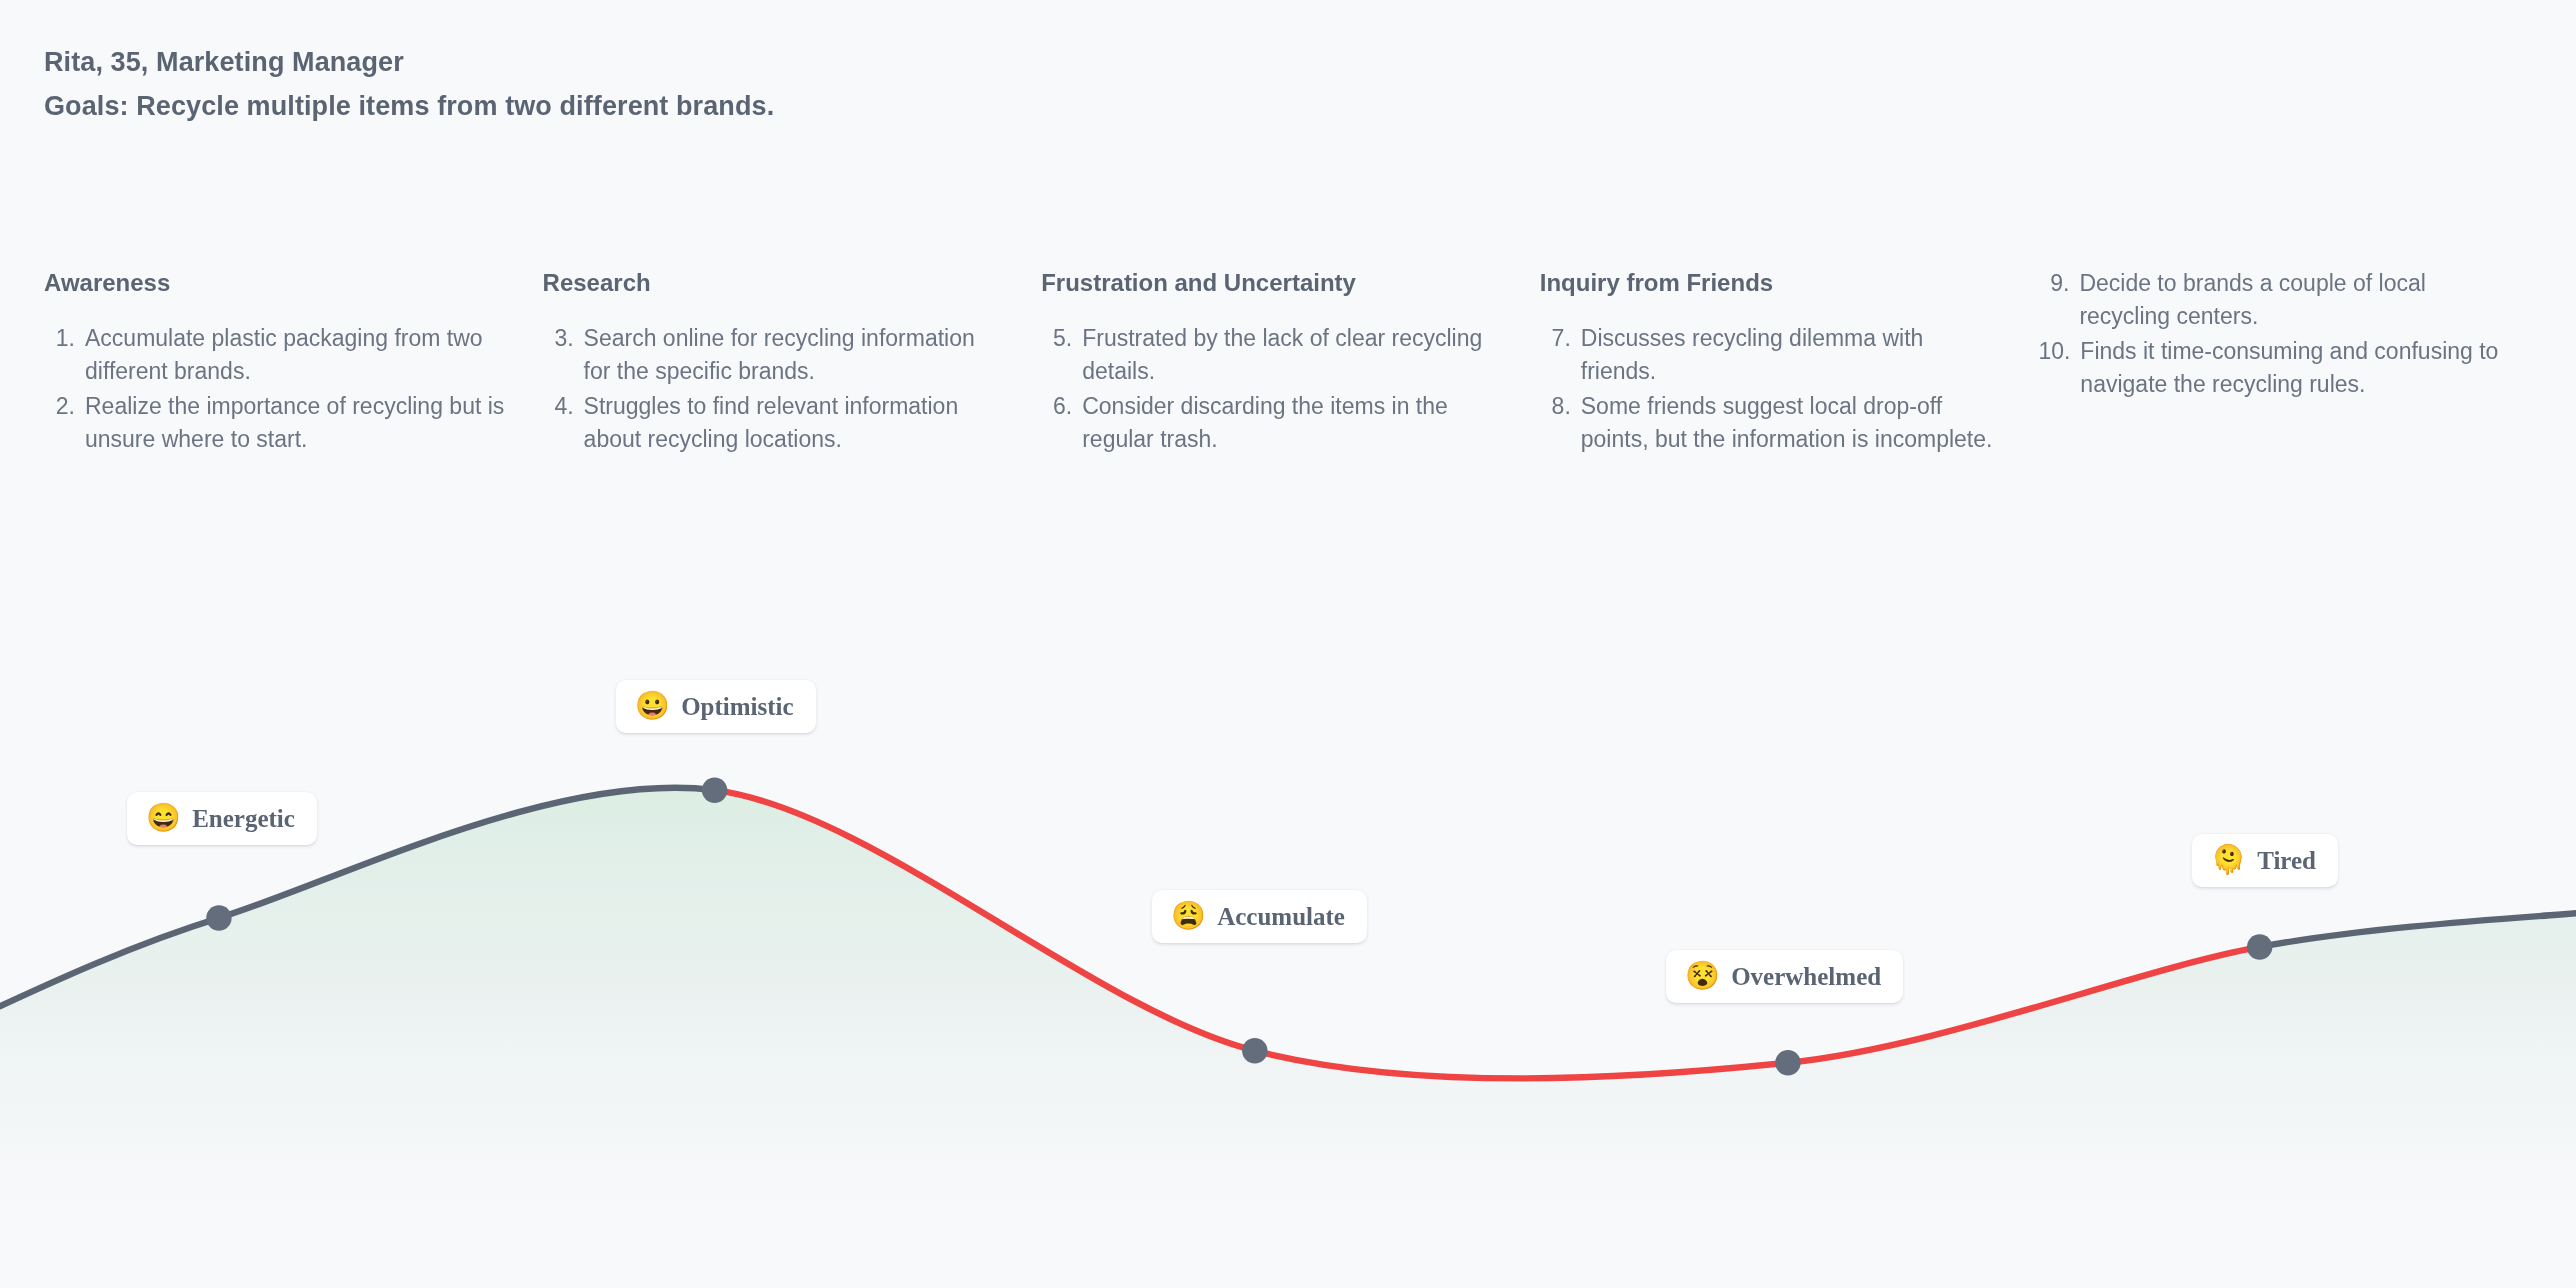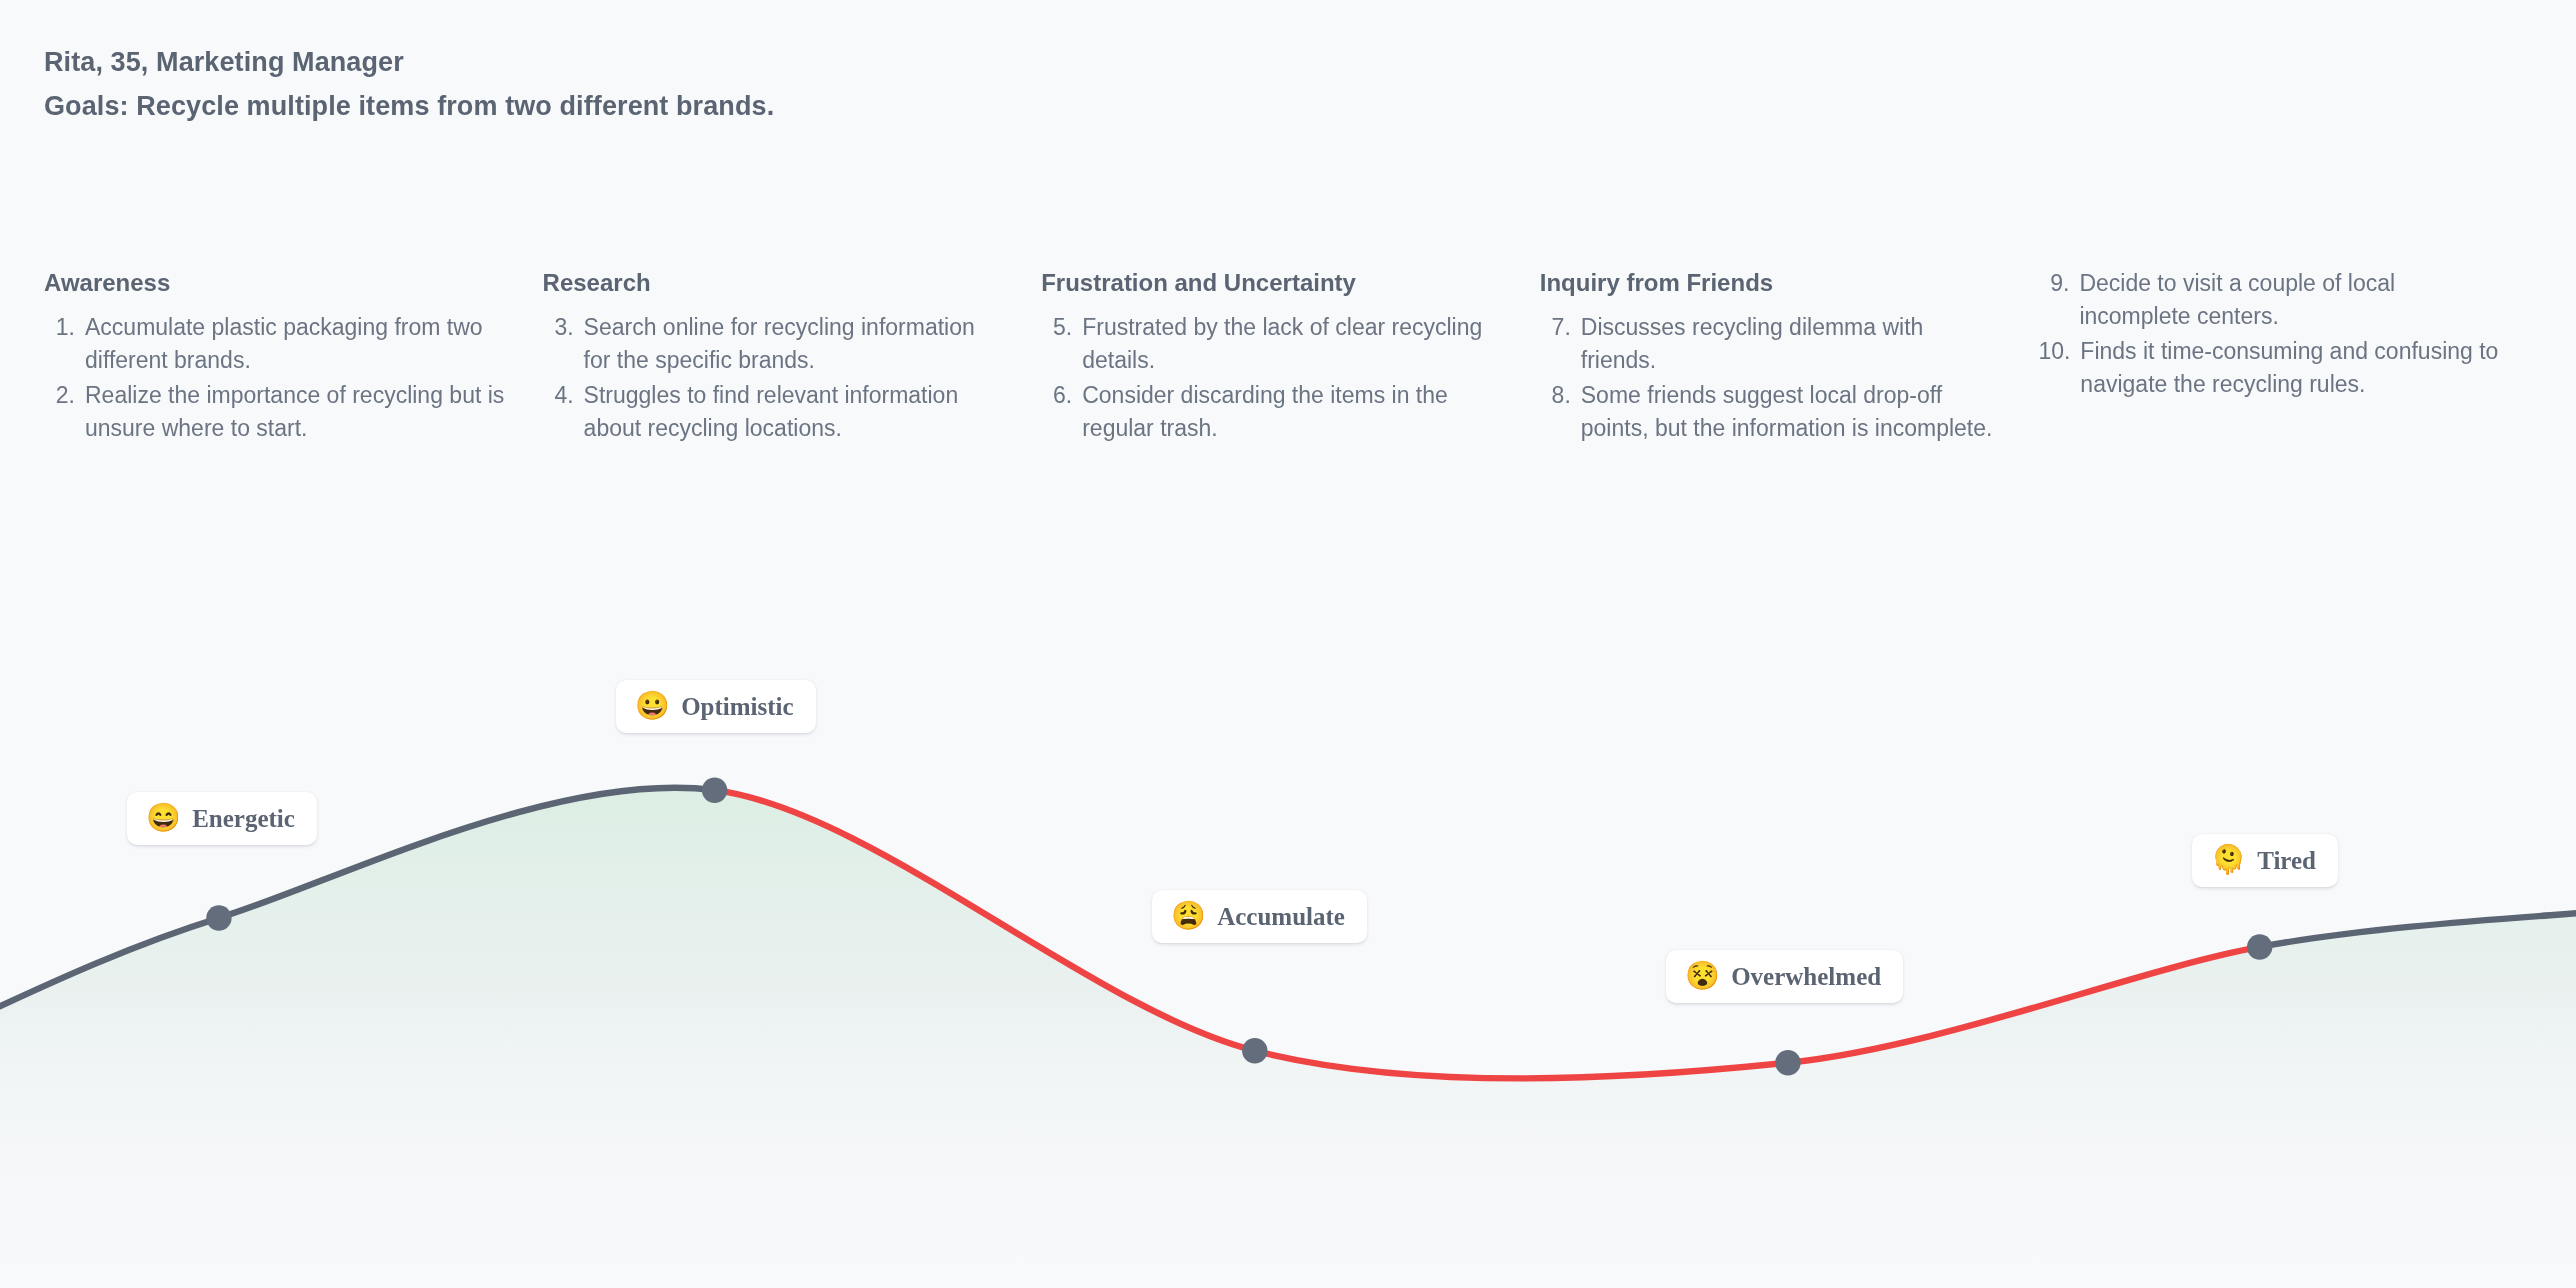--- a/index.html
+++ b/index.html
@@ -26,21 +26,21 @@
   .stages {
     position:absolute; left:44px; top:267px;
     width:2493px;
     display:flex;
   }
   .stage-col { width:502px; padding-right:37px; }
 
   .stage-title {
     font-size:24px; font-weight:bold;
     color:#5a6472; line-height:1.3;
-    margin-bottom:13px;
+    margin-bottom:24px;
     white-space:nowrap;
   }
 
   .stage-list { list-style:none; }
 
   .stage-item {
     display:flex;
     font-size:23px;
     color:#6b7482;
     line-height:1.42;
@@ -142,21 +142,21 @@
           <li class="stage-item">
             <span class="stage-num">8.</span>
             <span class="stage-text">Some friends suggest local drop-off points, but the information is incomplete.</span>
           </li>
         </ul>
       </div>
       <div class="stage-col">
         <ul class="stage-list">
           <li class="stage-item">
             <span class="stage-num">9.</span>
-            <span class="stage-text">Decide to visit a couple of local incomplete centers.</span>
+            <span class="stage-text">Decide to brands a couple of local recycling centers.</span>
           </li>
           <li class="stage-item">
             <span class="stage-num">10.</span>
             <span class="stage-text">Finds it time-consuming and confusing to navigate the recycling rules.</span>
           </li>
         </ul>
       </div>
     </div>
 
   <svg id="curve-layer" viewBox="0 0 3648 1824" preserveAspectRatio="none">

